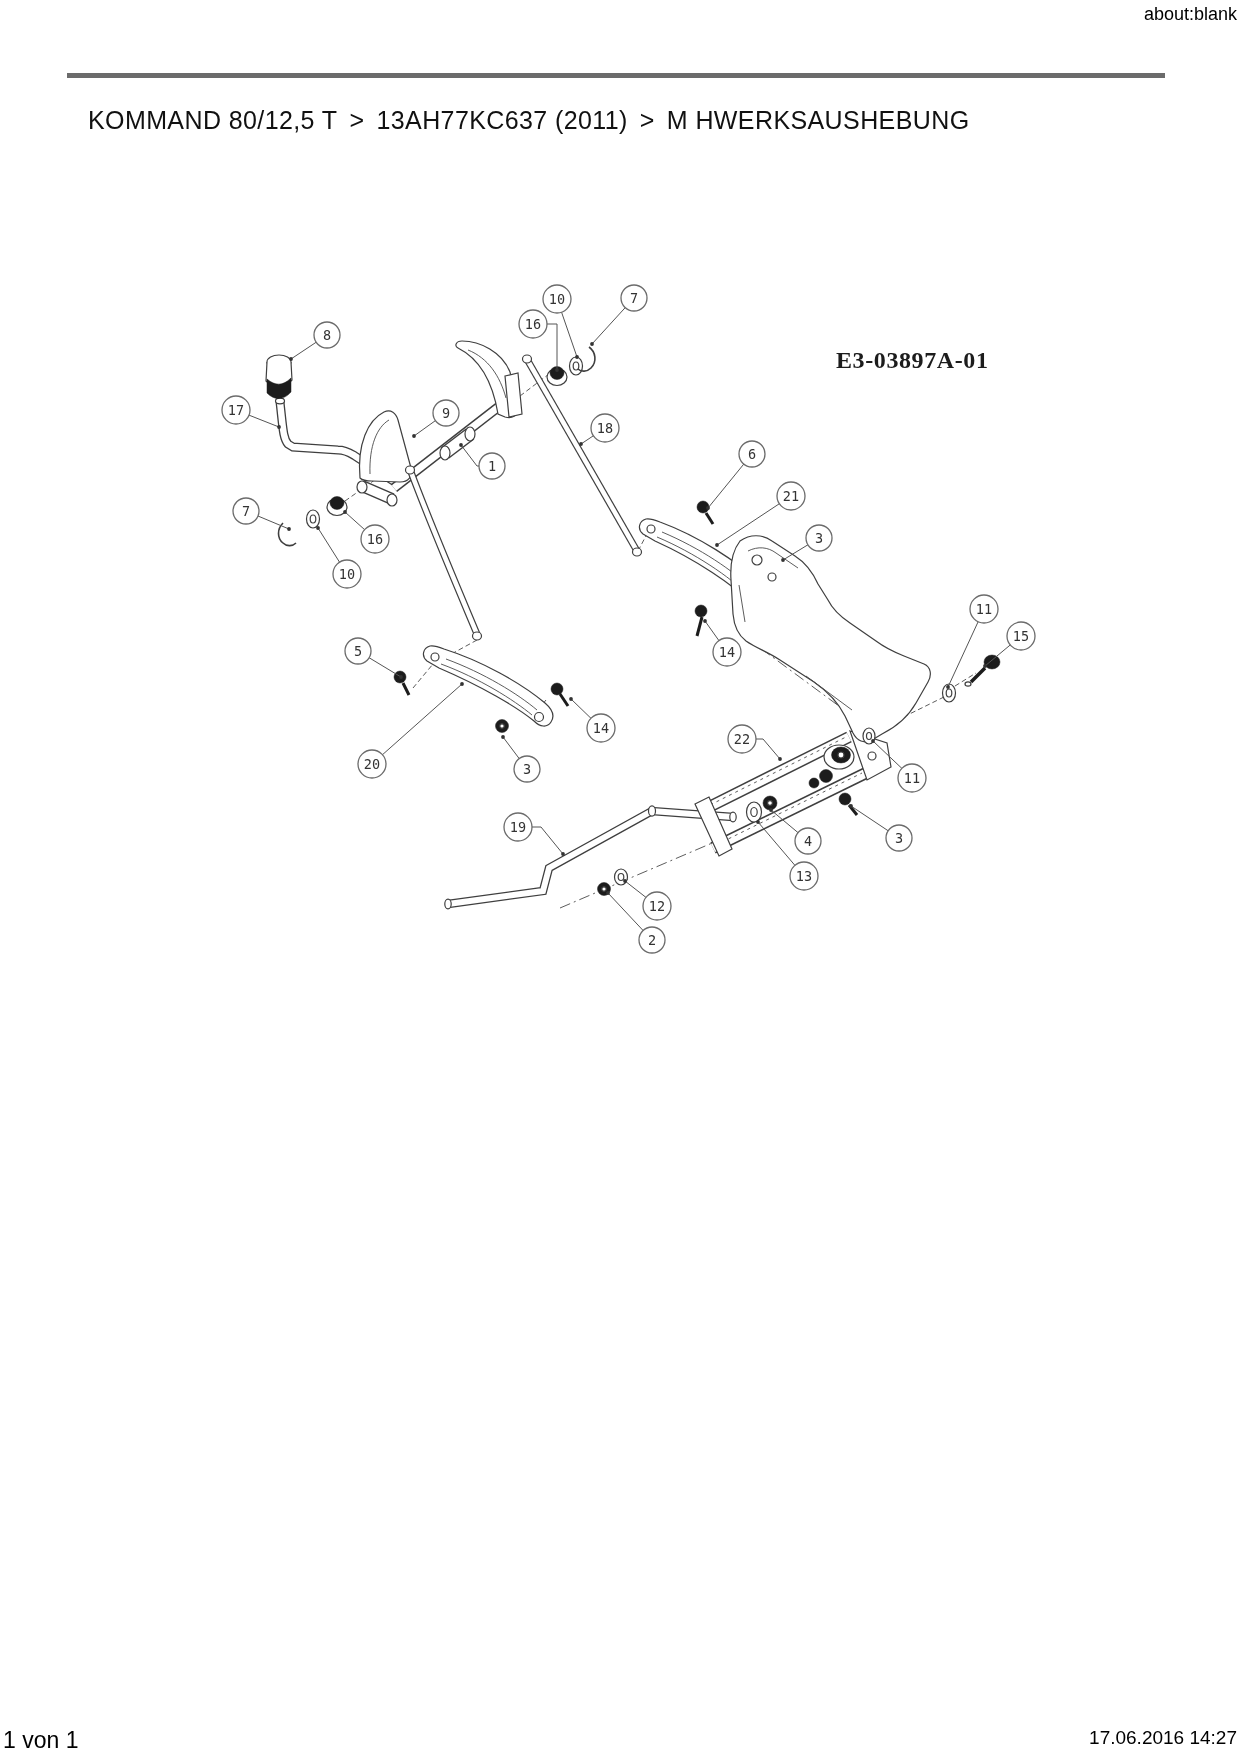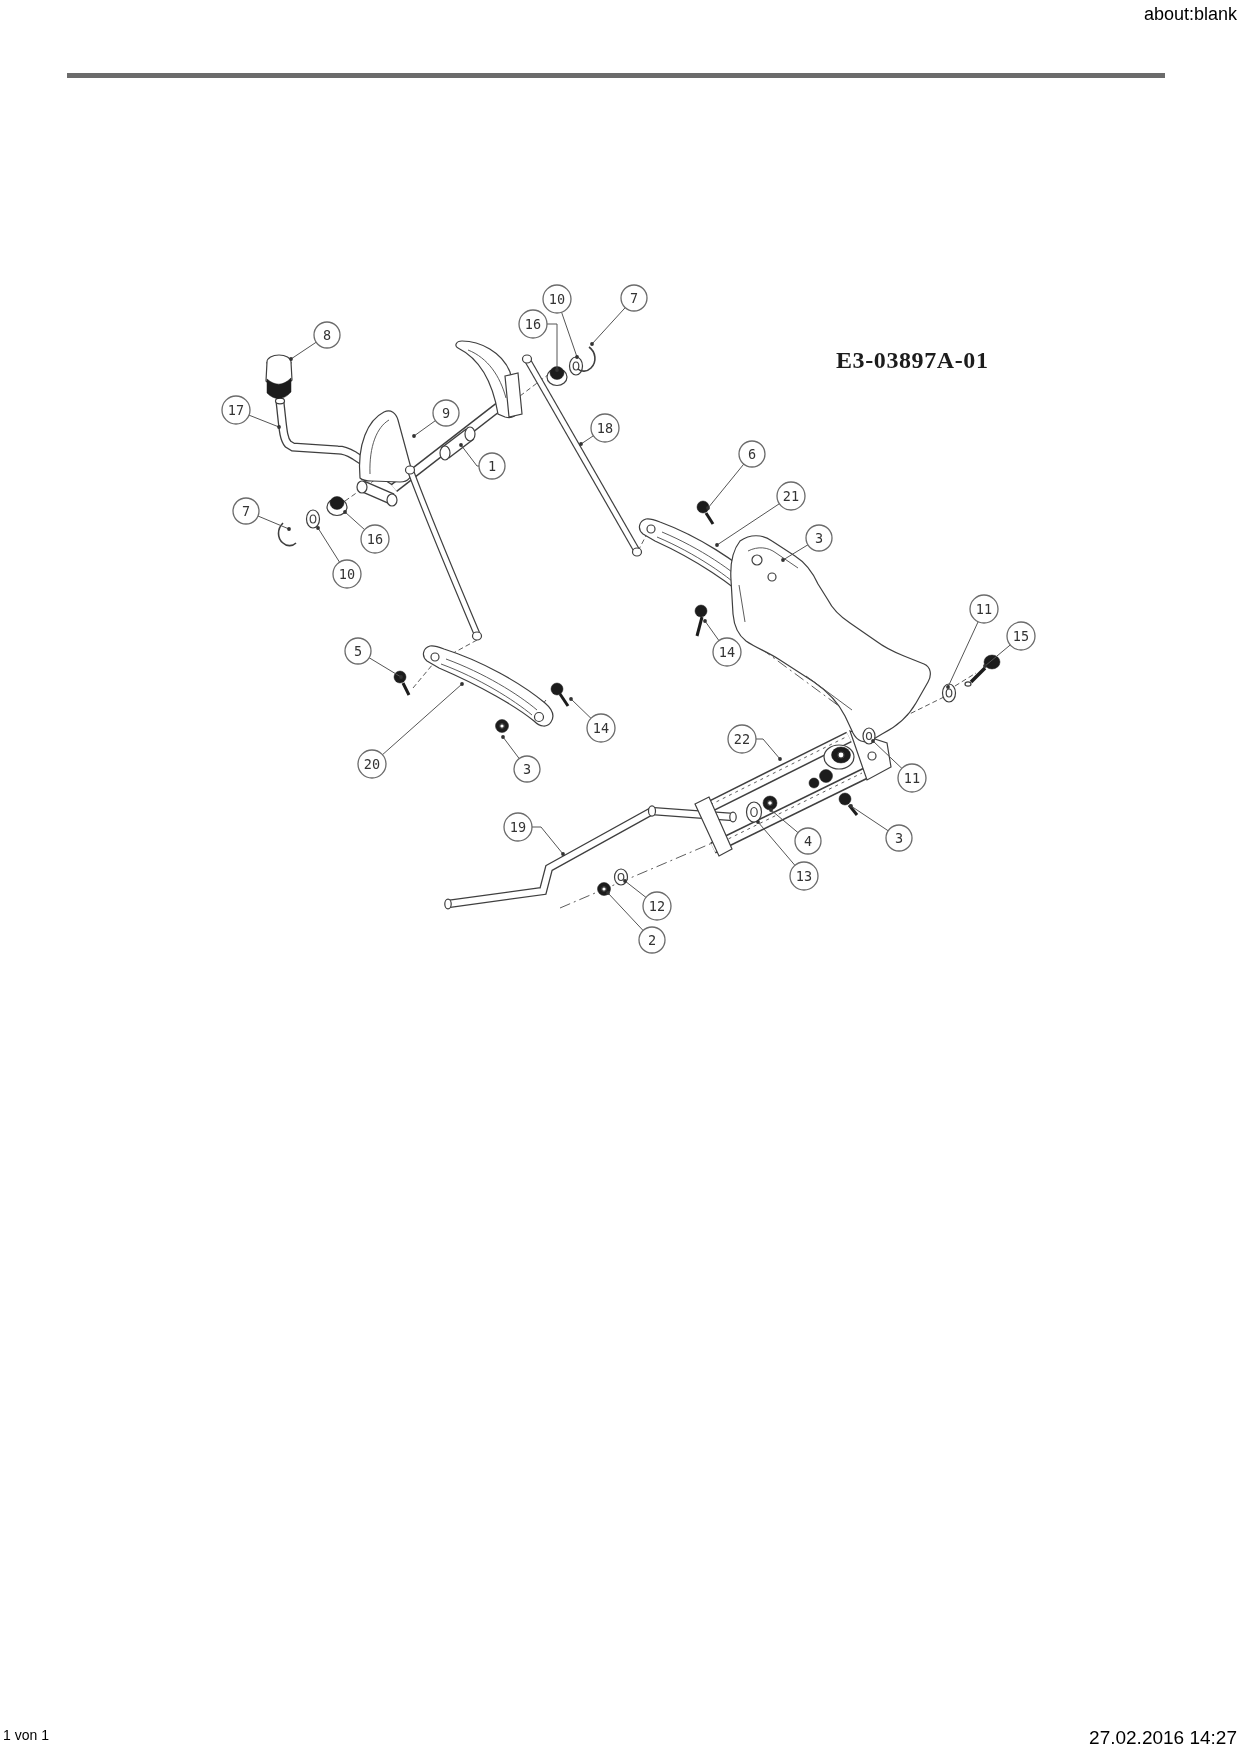--- a/index.html
+++ b/index.html
@@ -3,40 +3,43 @@
 <meta charset="utf-8">
 <style>
   html,body{margin:0;padding:0;background:#e8e8e8;}
   #page{position:relative;width:1240px;height:1754px;background:#ffffff;margin:0 auto;
         font-family:"Liberation Sans",sans-serif;color:#000;overflow:hidden;}
   #url-label{position:absolute;top:4px;right:3px;font-size:18px;color:#000;}
   #header-rule{position:absolute;left:67px;top:73px;width:1098px;height:5px;background:#6b6b6b;}
   #breadcrumb{position:absolute;left:88px;top:106px;font-size:25px;letter-spacing:.4px;color:#111;white-space:nowrap;}
   #breadcrumb .sep{margin:0 12px;}
   #drawing-number{position:absolute;left:836px;top:347px;font-size:24px;font-weight:600;letter-spacing:.6px;color:#1c1c1c;font-family:Liberation Serif, serif;}
-  #footer-left{position:absolute;left:3px;top:1727px;font-size:14px;}
+  #footer-left{position:absolute;left:3px;top:1727px;font-size:23px;}
   #footer-right{position:absolute;right:3px;top:1727px;font-size:19px;}
   #diagram-svg{position:absolute;left:0;top:0;}
   .tube-o{fill:none;stroke:#3f3f3f;}
   .tube-i{fill:none;stroke:#ffffff;}
   .ln{fill:none;stroke:#3f3f3f;stroke-width:1.2;}
   .thin{fill:none;stroke:#4a4a4a;stroke-width:.9;}
   .wh{fill:#ffffff;stroke:#3f3f3f;stroke-width:1.2;}
   .dk{fill:#1c1c1c;stroke:#1c1c1c;stroke-width:.5;}
   .dash{fill:none;stroke:#4a4a4a;stroke-width:.9;stroke-dasharray:5 3;}
   .dashdot{fill:none;stroke:#4a4a4a;stroke-width:.9;stroke-dasharray:11 4 2 4;}
 </style>
 </head>
 <body>
 
 <div id="page">
 
   <div id="url-label">about:blank</div>
   <div id="header-rule"></div>
 
+  <div id="breadcrumb">
+    <span>KOMMAND 80/12,5 T</span><span class="sep">&gt;</span><span>13AH77KC637 (2011)</span><span class="sep">&gt;</span><span>M HWERKSAUSHEBUNG</span>
+  </div>
 
   <div id="drawing-number">E3-03897A-01</div>
 
   <svg id="diagram-svg" width="1240" height="1754" viewBox="0 0 1240 1754" xmlns="http://www.w3.org/2000/svg">
 
     <g id="machine-art">
 
       <path class="dash" d="M520,396 L549,374"></path>
       <path class="dash" d="M345,501 L386,472"></path>
       <path class="dash" d="M413,688 L433,664"></path>
@@ -343,14 +346,14 @@
         <g>
           <polyline points="246,511 289,529" fill="none" stroke="#555" stroke-width="1"></polyline>
           <circle cx="289" cy="529" r="1.9" fill="#333"></circle>
           <circle cx="246" cy="511" r="13" fill="#fff" stroke="#6b6b6b" stroke-width="1.3"></circle>
           <text x="246" y="515.6" text-anchor="middle" font-family="&quot;DejaVu Sans Mono&quot;, monospace" font-size="13.5" fill="#333">7</text>
         </g>
       </g>
   </svg>
 
   <div id="footer-left">1 von 1</div>
-  <div id="footer-right">27.02.2016 14:27</div>
+  <div id="footer-right">17.06.2016 14:27</div>
 </div>
 
 </body></html>

